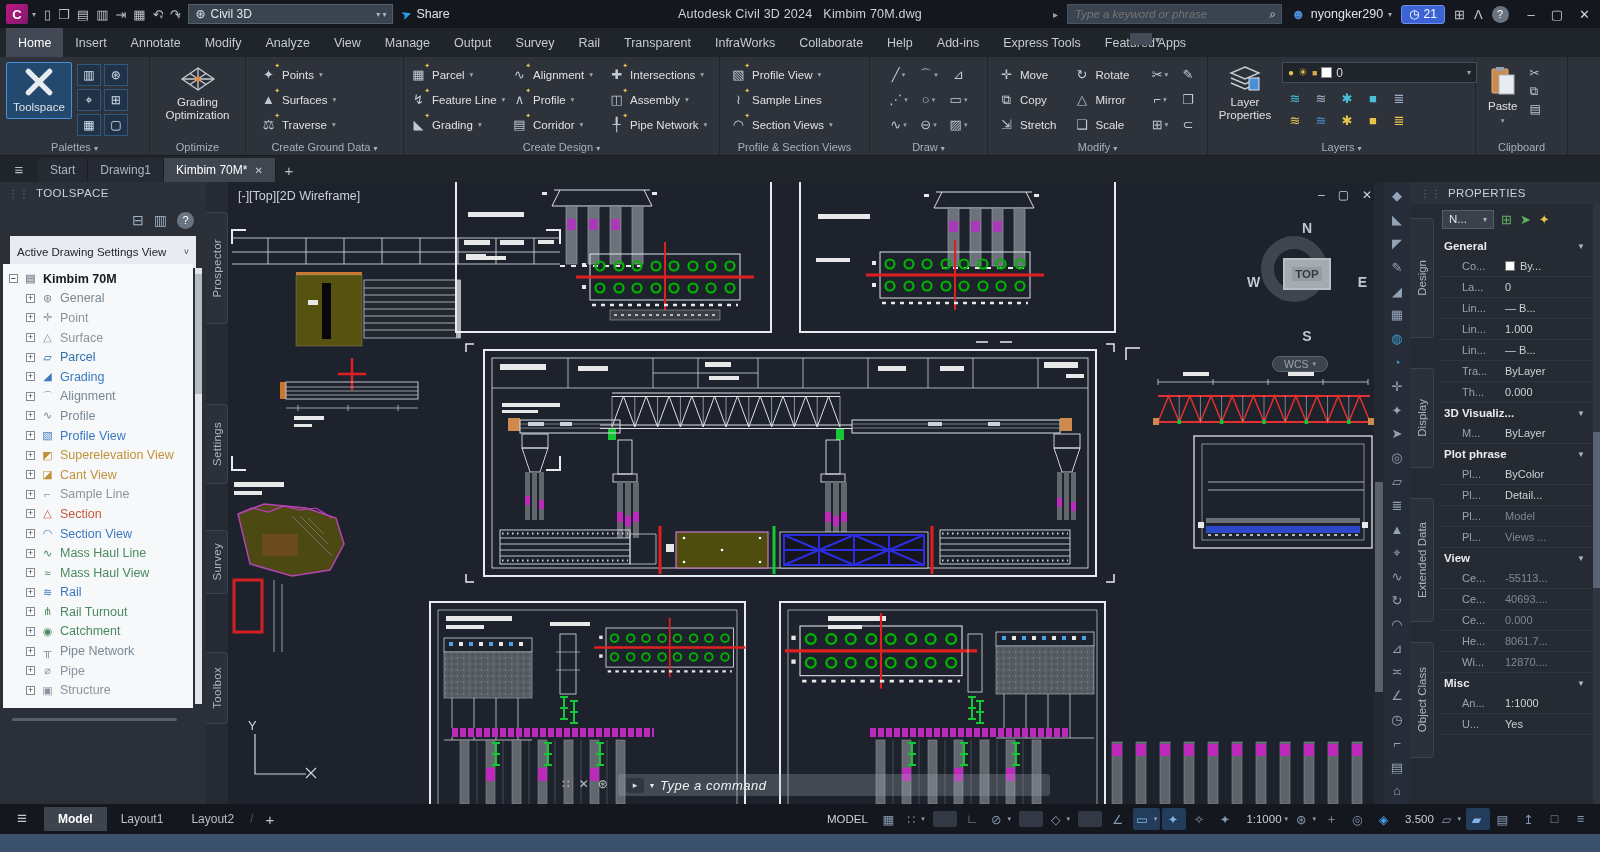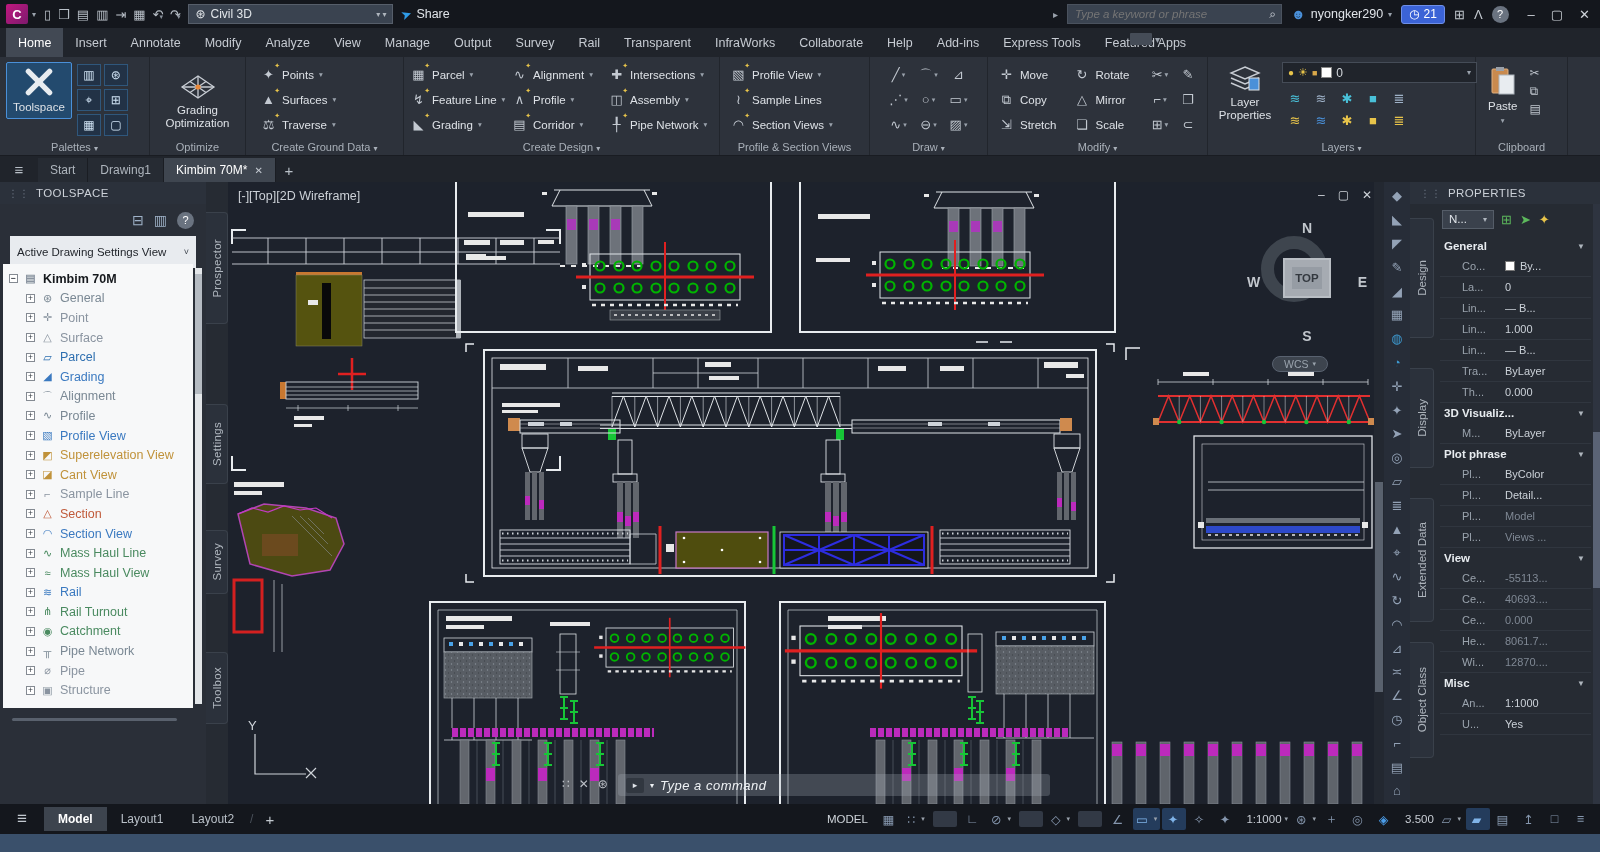--- a/index.html
+++ b/index.html
@@ -92,21 +92,21 @@
   .sidetab{position:absolute;left:0;width:22px;background:#2b313b;border:1px solid #3a414b;border-left:none;border-radius:0 4px 4px 0;display:flex;align-items:center;justify-content:center;}
   .sidetab span{writing-mode:vertical-rl;transform:rotate(180deg);font-size:11.5px;color:#aeb5bd;letter-spacing:.3px;}
 
   
   .canvas{position:absolute;left:228px;top:182px;width:1146px;height:622px;background:#1d222c;overflow:hidden;}
   .vplabel{position:absolute;left:10px;top:7px;color:#ccd1d7;font-size:12.5px;}
   .dwg-win{position:absolute;left:1090px;top:6px;display:flex;gap:13px;color:#cfd4da;font-size:12px;}
   .vc{position:absolute;left:1019px;top:40px;width:120px;height:120px;}
   .vc-ring{position:absolute;left:14px;top:14px;width:66px;height:66px;border:13px solid #3e454e;border-radius:50%;}
   .vc-l{position:absolute;color:#c2c7cd;font-size:14px;font-weight:bold;}
-  .vc-top{position:absolute;left:36px;top:36px;width:48px;height:40px;background:#969ca4;border:2px solid #b9bec4;display:flex;align-items:center;justify-content:center;color:#33383f;font-weight:bold;font-size:11.5px;box-shadow:inset 0 0 0 7px #a6abb2;}
+  .vc-top{position:absolute;left:36px;top:36px;width:48px;height:32px;background:#969ca4;border:2px solid #b9bec4;display:flex;align-items:center;justify-content:center;color:#33383f;font-weight:bold;font-size:11.5px;box-shadow:inset 0 0 0 7px #a6abb2;}
   .wcs{position:absolute;left:1044px;top:174px;width:56px;height:16px;background:#3d444e;border:1px solid #596270;border-radius:8px;display:flex;align-items:center;justify-content:center;gap:4px;color:#9aa3ad;font-size:10.5px;}
   .wcs .dd{font-size:7px;}
   .cmdctl{position:absolute;left:334px;top:595px;display:flex;gap:9px;color:#d8dce2;opacity:.85;font-size:12px;align-items:center;}
   .cmdbar{position:absolute;left:390px;top:592px;width:432px;height:22px;background:rgba(168,176,186,.28);border-radius:3px;display:flex;align-items:center;padding:0 8px;gap:6px;}
   .cmdbar .pic{width:18px;height:15px;background:rgba(35,40,50,.55);color:#dfe3e8;font-size:9px;display:flex;align-items:center;justify-content:center;border-radius:2px;}
   .cmdbar .dd{font-size:8px;color:#eef1f4;}
   .cmdtext{font-style:italic;font-size:13px;color:#eef1f4;letter-spacing:.5px;}
   .cscroll{position:absolute;left:1374px;top:182px;width:10px;height:622px;background:#232831;}
   .cthumb{position:absolute;left:1px;top:300px;width:8px;height:210px;background:#59616d;}
 
@@ -177,20 +177,23 @@
       </div>
     <div class="wspill">
       <span>⊛</span>
       <span>Civil 3D</span>
       <span class="dd">▾ ▾</span>
     </div>
     <div class="share">
       <span class="pl">➤</span>
       <span>Share</span>
     </div>
+    <div class="tb-title">
+      <span>Autodesk Civil 3D 2024</span>&nbsp;&nbsp;&nbsp;<span>Kimbim 70M.dwg</span>
+    </div>
     <div class="tb-right">
       <span class="tb-arrow">▸</span>
       <div class="searchbox">
         <input placeholder="Type a keyword or phrase" style="">
         <span class="mag">⌕</span>
       </div>
       <div class="userchip">
         <span class="usericon">☻</span>
         <span>nyongker290</span>
         <span class="dd" style="font-size:8px;color:#9aa2ac">▾</span>
@@ -252,21 +255,21 @@
           <span class="sgbtn">⌖</span>
           <span class="sgbtn">⊞</span>
           <span class="sgbtn">▦</span>
           <span class="sgbtn">▢</span>
         </div>
       <div class="ptitle"><span>Palettes</span> <span class="pc">▾</span></div>
     </div>
 
 
     <div class="panel" style="width:96px">
-      <div class="bigbtn" style="margin:8px auto">
+      <div class="bigbtn" style="margin:0 auto">
         <svg width="36" height="26" viewBox="0 0 36 26">
             <g stroke="#c8cdd4" fill="none" stroke-width="1.3">
               <polygon points="18,2 34,13 18,24 2,13"></polygon>
               <path d="M10,7.5 L26,18.5 M26,7.5 L10,18.5 M18,2 V24 M2,13 H34"></path>
             </g>
             <circle cx="18" cy="13" r="2.6" fill="#e8883a"></circle>
           </svg>
         <span>Grading Optimization</span>
       </div>
       <div class="ptitle"><span>Optimize</span></div>

